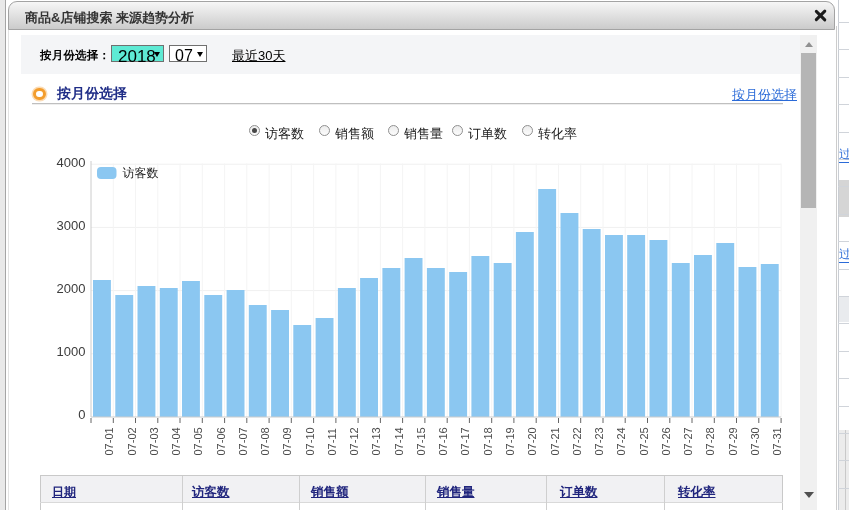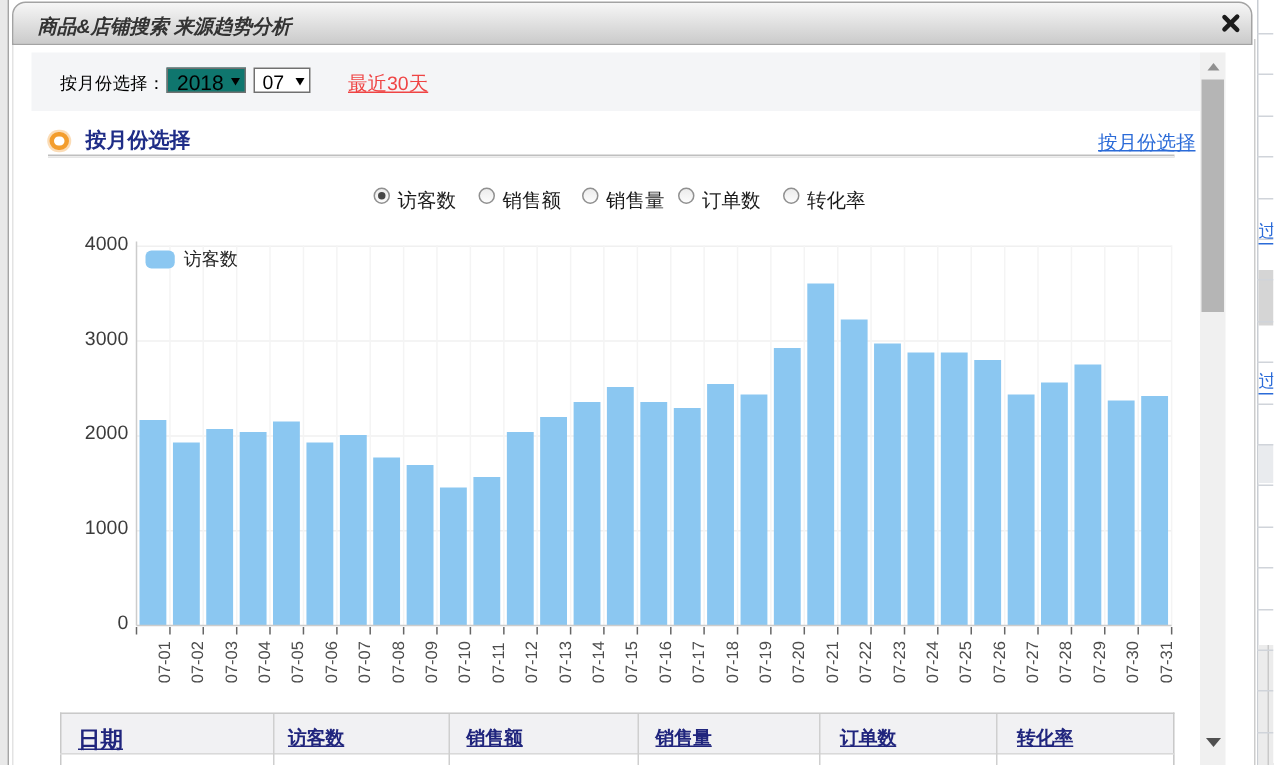--- a/index.html
+++ b/index.html
@@ -37,39 +37,39 @@
     <div class="abs" style="left:838px;top:405.6px;width:11px;height:1px;background:#d0d4da;"></div>
     <div class="abs" style="left:838px;top:433.0px;width:11px;height:1px;background:#d0d4da;"></div>
     <div class="abs" style="left:838px;top:460.4px;width:11px;height:1px;background:#d0d4da;"></div>
     <div class="abs" style="left:838px;top:487.8px;width:11px;height:1px;background:#d0d4da;"></div>
   </div>
 <div class="abs" style="left:839px;top:146px;width:10px;height:16px;color:#2b6bd8;font-size:12px;border-bottom:1px solid #2b6bd8;overflow:hidden;">过</div>
 <div class="abs" style="left:839px;top:246px;width:10px;height:16px;color:#2b6bd8;font-size:12px;border-bottom:1px solid #2b6bd8;overflow:hidden;">过</div>
 
 <div class="abs" style="left:8px;top:26px;width:827px;height:484px;background:#fff;border-left:1px solid #e3e3e3;border-right:1px solid #ccc;"></div>
 
-<div class="abs" style="left:8px;top:1px;width:825px;height:27px;background:linear-gradient(#f6f6f6,#cbcbcb);border:1px solid #a3a3a3;border-radius:9px 9px 0 0;font-style:italic;">
+<div class="abs" style="left:8px;top:1px;width:825px;height:27px;background:linear-gradient(#f6f6f6,#cbcbcb);border:1px solid #a3a3a3;border-radius:9px 9px 0 0;">
   <div class="abs" style="left:16px;top:7px;font-size:13px;font-weight:bold;color:#333;">商品&amp;店铺搜索 来源趋势分析</div>
   <div class="abs" style="left:805px;top:7px;width:13px;height:13px;">
     <div class="abs" style="left:5px;top:-1px;width:3.4px;height:15px;background:#1b1b1b;border-radius:1.5px;transform:rotate(45deg);"></div>
     <div class="abs" style="left:5px;top:-1px;width:3.4px;height:15px;background:#1b1b1b;border-radius:1.5px;transform:rotate(-45deg);"></div>
   </div>
 </div>
 
 <div class="abs" style="left:21px;top:35px;width:779px;height:39px;background:#f4f5f7;"></div>
-<div class="abs" style="left:40px;top:47.5px;font-size:11.5px;font-weight:normal;color:#000;letter-spacing:0.2px;">按月份选择：</div>
-<div class="abs" style="left:111px;top:45px;width:51px;height:15px;background:#0f766e;border:1px solid #707070;font-size:14px;color:#000;">
+<div class="abs" style="left:40px;top:47.5px;font-size:11.5px;font-weight:bold;color:#000;letter-spacing:0.2px;">按月份选择：</div>
+<div class="abs" style="left:111px;top:45px;width:51px;height:15px;background:#5eead4;border:1px solid #707070;font-size:17px;color:#000;">
   <span class="abs" style="left:6px;top:1px;">2018</span>
     <span class="abs" style="left:41.5px;top:6px;width:0;height:0;border-left:3.5px solid transparent;border-right:3.5px solid transparent;border-top:5.5px solid #000;"></span>
 </div>
-<div class="abs" style="left:169px;top:45px;width:36px;height:15px;background:#fff;border:1px solid #707070;font-size:13px;color:#000;">
+<div class="abs" style="left:169px;top:45px;width:36px;height:15px;background:#fff;border:1px solid #707070;font-size:16px;color:#000;">
   <span class="abs" style="left:5px;top:1px;">07</span>
     <span class="abs" style="left:26.5px;top:6px;width:0;height:0;border-left:3.5px solid transparent;border-right:3.5px solid transparent;border-top:5.5px solid #000;"></span>
 </div>
-<div class="abs" style="left:232px;top:47px;font-size:13px;color:#ef4444;text-decoration:underline;">最近30天</div>
+<div class="abs" style="left:232px;top:47px;font-size:13px;color:#000000;text-decoration:underline;">最近30天</div>
 
 <div class="abs" style="left:33px;top:87.5px;width:6.5px;height:6.5px;background:#fff;border:3.5px solid #f39d2d;border-radius:50%;box-shadow:0 0 0 1.5px rgba(247,177,94,0.45);"></div>
 <div class="abs" style="left:57px;top:85px;font-size:14px;font-weight:bold;color:#1f2d87;">按月份选择</div>
 <div class="abs" style="left:732px;top:86px;font-size:13px;color:#2b6bd8;text-decoration:underline;">按月份选择</div>
 <div class="abs" style="left:32px;top:103px;width:751px;height:1px;background:#bfbfbf;border-bottom:1px solid #eee;"></div>
 
 <div id="radios">
     <div class="abs" style="left:249px;top:125px;width:9px;height:9px;border:1px solid #909090;border-radius:50%;background:linear-gradient(#ececec,#fcfcfc);"></div>
     <div class="abs" style="left:252px;top:128px;width:5px;height:5px;border-radius:50%;background:#474747;"></div>
     <div class="abs" style="left:265px;top:125px;font-size:13px;color:#1a1a1a;">访客数</div>
@@ -226,21 +226,21 @@
 
 <div class="abs" style="left:40px;top:475px;width:743px;height:35px;background:#f1f1f3;border:1px solid #c9c9c9;border-bottom:none;box-sizing:border-box;"></div>
 <div class="abs" style="left:40px;top:503px;width:743px;height:7px;background:#fff;border-left:1px solid #c9c9c9;border-right:1px solid #c9c9c9;box-sizing:border-box;"></div>
 <div class="abs" style="left:40px;top:502px;width:743px;height:1px;background:#d9d9d9;"></div>
 <div id="tcols">
     <div class="abs" style="left:181.5px;top:476px;width:1px;height:34px;background:#cfcfcf;"></div>
     <div class="abs" style="left:299.4px;top:476px;width:1px;height:34px;background:#cfcfcf;"></div>
     <div class="abs" style="left:425.3px;top:476px;width:1px;height:34px;background:#cfcfcf;"></div>
     <div class="abs" style="left:546px;top:476px;width:1px;height:34px;background:#cfcfcf;"></div>
     <div class="abs" style="left:664px;top:476px;width:1px;height:34px;background:#cfcfcf;"></div>
-    <div class="abs" style="left:52px;top:484px;font-size:15px;font-weight:bold;color:#20257d;text-decoration:underline;">日期</div>
+    <div class="abs" style="left:52px;top:484px;font-size:12px;font-weight:bold;color:#20257d;text-decoration:underline;">日期</div>
     <div class="abs" style="left:192px;top:484px;font-size:12.5px;font-weight:bold;color:#20257d;text-decoration:underline;">访客数</div>
     <div class="abs" style="left:311px;top:484px;font-size:12.5px;font-weight:bold;color:#20257d;text-decoration:underline;">销售额</div>
     <div class="abs" style="left:437px;top:484px;font-size:12.5px;font-weight:bold;color:#20257d;text-decoration:underline;">销售量</div>
     <div class="abs" style="left:560px;top:484px;font-size:12.5px;font-weight:bold;color:#20257d;text-decoration:underline;">订单数</div>
     <div class="abs" style="left:678px;top:484px;font-size:12.5px;font-weight:bold;color:#20257d;text-decoration:underline;">转化率</div>
   </div>
 
 <div class="abs" style="left:800px;top:35px;width:17px;height:475px;background:#f0f0f0;"></div>
 <div class="abs" style="left:801px;top:53px;width:15px;height:155px;background:#b5b5b5;"></div>
 <div class="abs" style="left:804.5px;top:41.5px;width:0;height:0;border-left:4.5px solid transparent;border-right:4.5px solid transparent;border-bottom:5.5px solid #909090;"></div>

